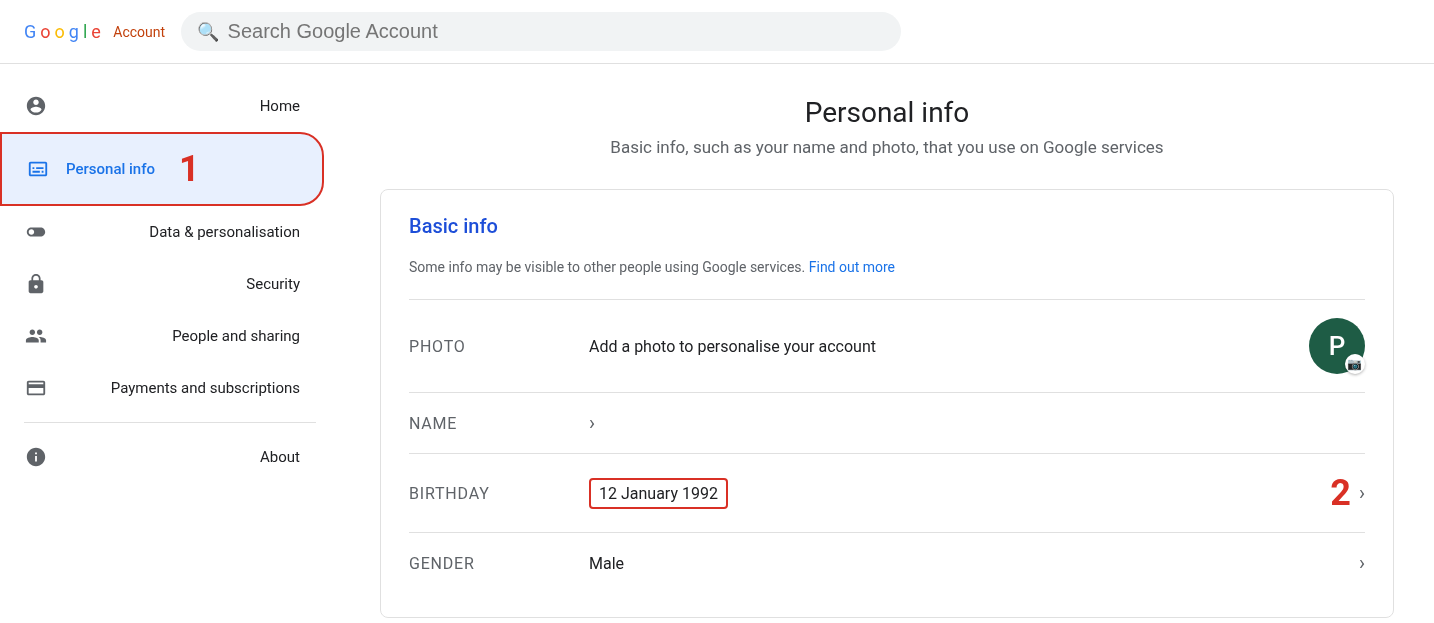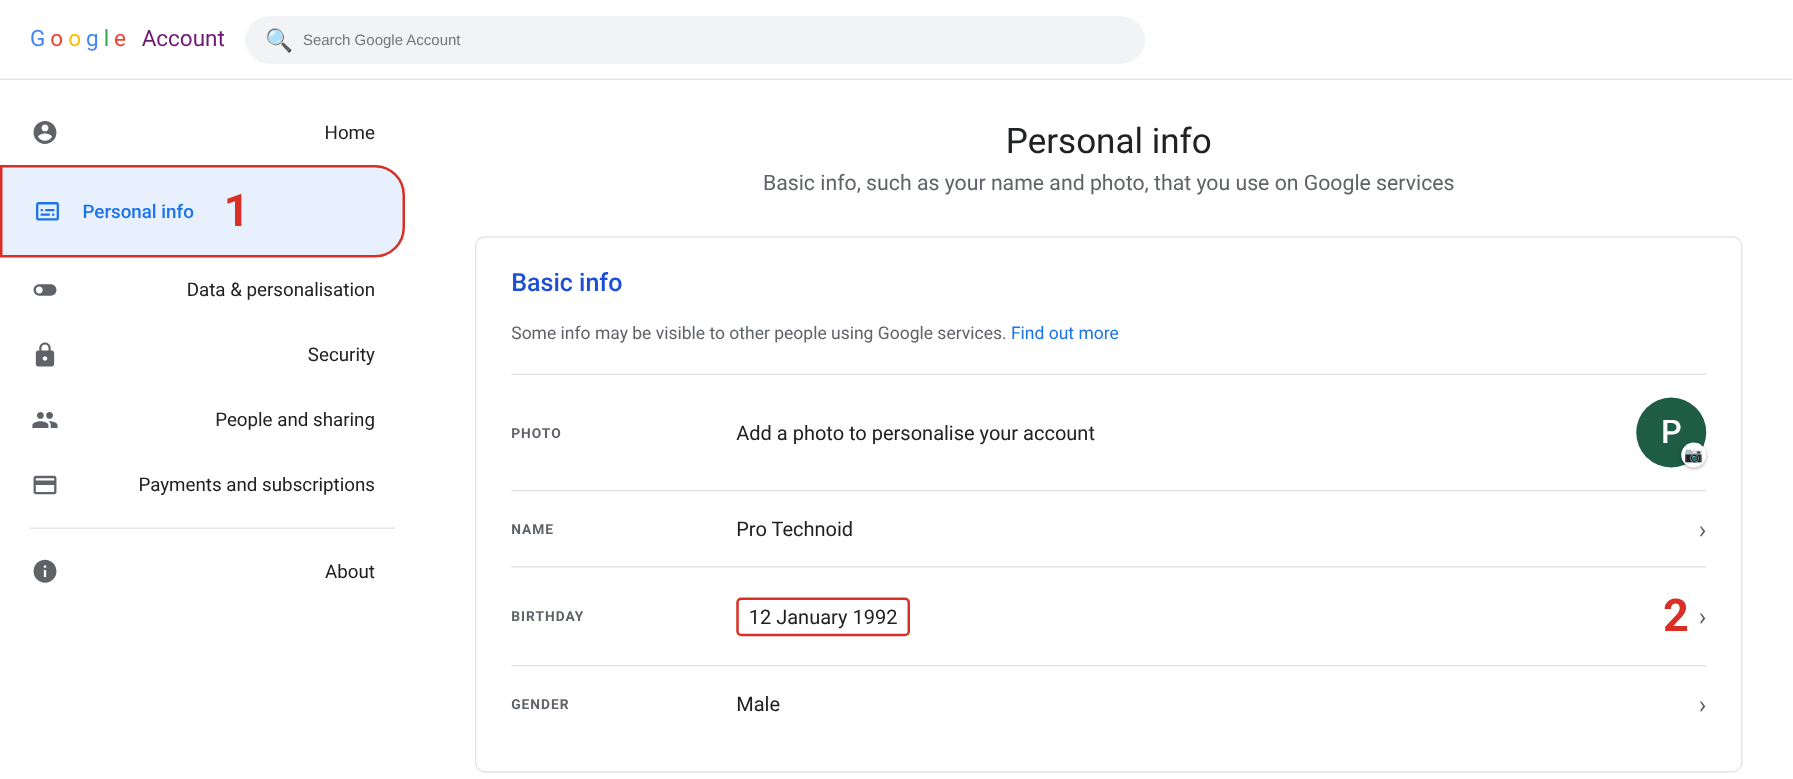--- a/index.html
+++ b/index.html
@@ -21,37 +21,37 @@
       gap: 4px;
       font-size: 18px;
       font-weight: 400;
       color: #5f6368;
       white-space: nowrap;
     }
     .google-logo .g-blue { color: #4285f4; }
     .google-logo .g-red { color: #ea4335; }
     .google-logo .g-yellow { color: #fbbc05; }
     .google-logo .g-green { color: #34a853; }
-    .google-logo .account-text { color: #701a75; font-size: 18px; text-align: right; }
+    .google-logo .account-text { color: #c2410c; font-size: 14px; text-align: right; }
 
     .search-bar {
       display: flex;
       align-items: center;
       background: #f1f3f4;
       border-radius: 24px;
       padding: 8px 16px;
       gap: 8px;
       flex: 1;
       max-width: 720px;
     }
     .search-bar input {
       border: none;
       background: transparent;
       outline: none;
-      font-size: 12px;
+      font-size: 20px;
       color: #202124;
       width: 100%;
     }
     .search-icon-svg { color: #5f6368; font-size: 18px; }
 
     
     .main-layout {
       display: flex;
       flex: 1;
       overflow: hidden;
@@ -153,22 +153,22 @@
     .section-desc a { color: #1a73e8; text-decoration: none; }
     .info-row {
       display: flex;
       align-items: center;
       padding: 18px 0;
       border-top: 1px solid #e0e0e0;
       cursor: pointer;
       position: relative;
     }
     .info-label {
-      font-size: 11px;
-      font-weight: 700;
+      font-size: 16px;
+      font-weight: 400;
       letter-spacing: 0.8px;
       color: #5f6368;
       text-transform: uppercase;
       width: 180px;
       min-width: 180px;
     }
     .info-value {
       flex: 1;
       font-size: 16px;
       color: #202124;
@@ -338,21 +338,20 @@
         <div class="info-label">PHOTO</div>
         <div class="info-value">Add a photo to personalise your account</div>
         <div class="avatar-circle">
           <span>P</span>
           <div class="avatar-camera-badge">📷</div>
         </div>
       </div>
 
       <div class="info-row">
         <div class="info-label">NAME</div>
-        <div class="info-value">Pro Technoid</div>
         <span class="info-row-chevron">›</span>
       </div>
 
       <div class="info-row" style="align-items: center;">
         <div class="info-label">BIRTHDAY</div>
         <div class="info-value">
           <span class="birthday-highlight">12 January 1992</span>
         </div>
         <span class="annotation-2">2</span>
         <span class="info-row-chevron" style="margin-left:8px;">›</span>

